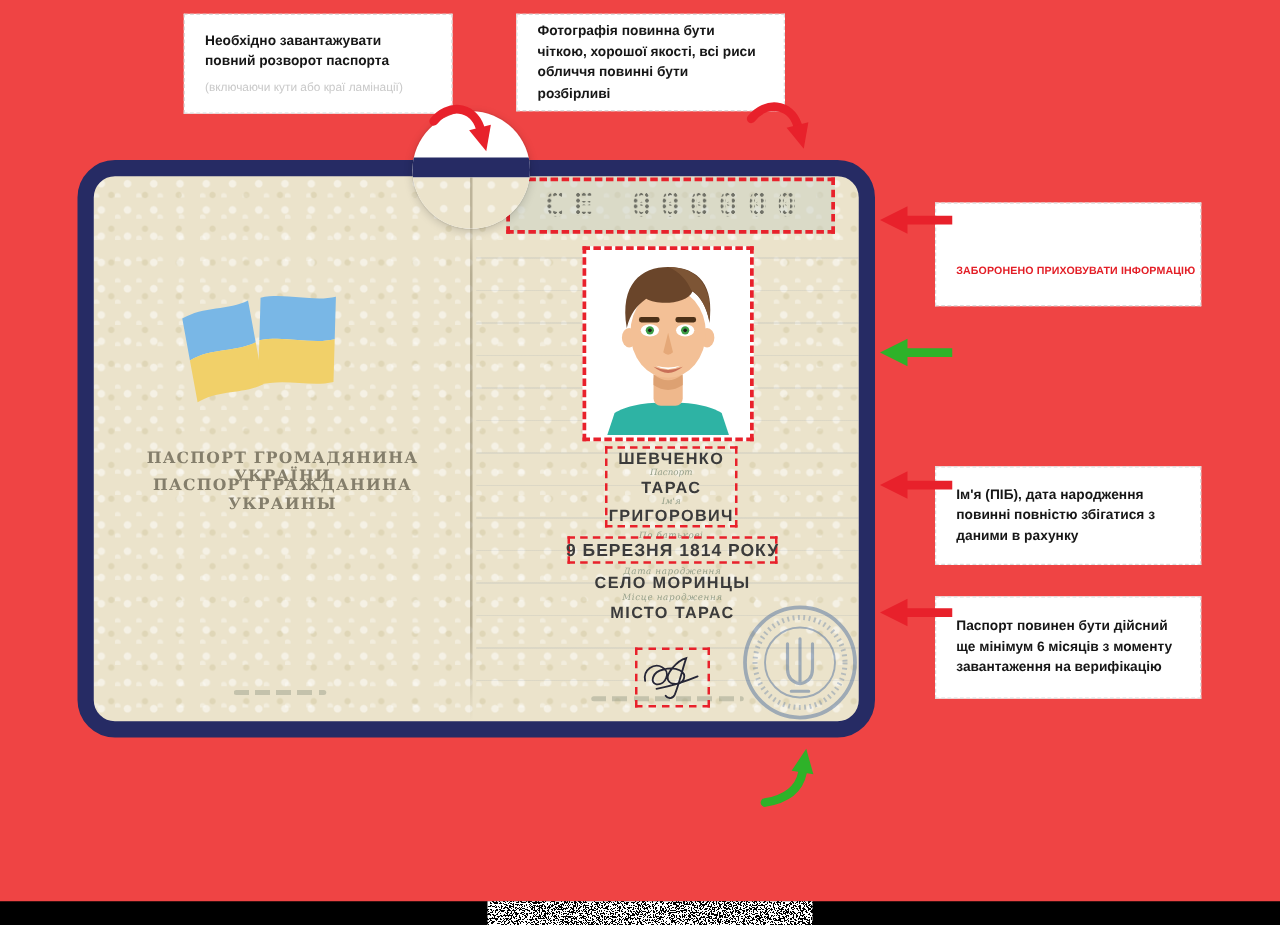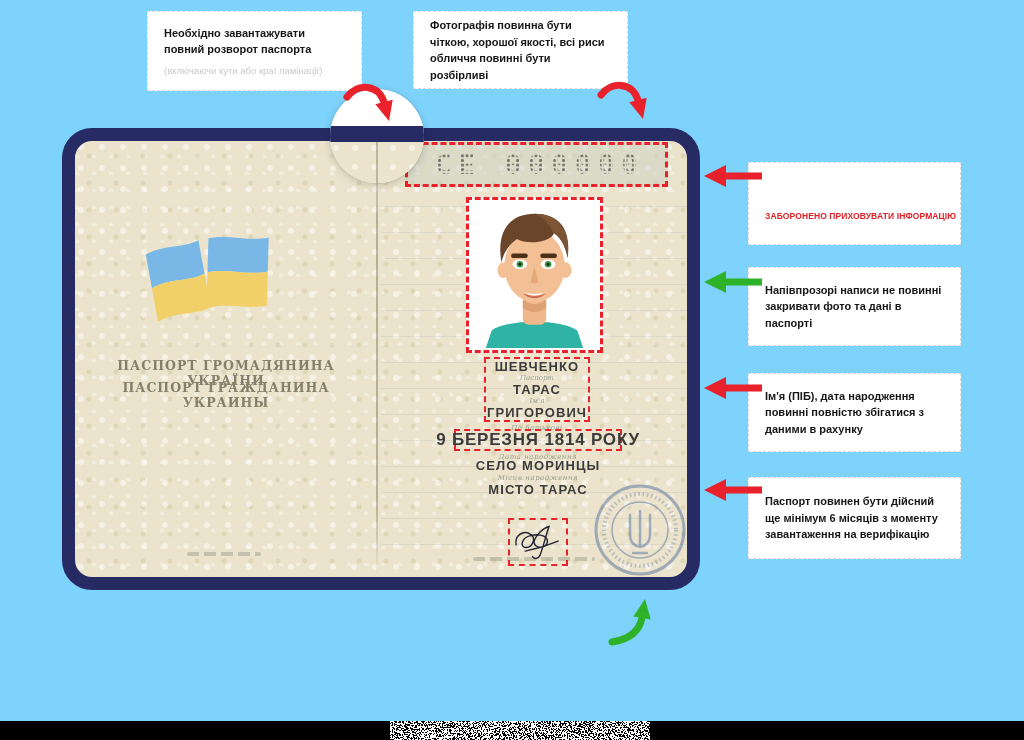--- a/index.html
+++ b/index.html
@@ -1,18 +1,18 @@
 <!DOCTYPE html>
 <html><head>
 <meta charset="utf-8">
 <style>
   * { margin:0; padding:0; box-sizing:border-box; }
   html,body { background:#fff; }
   body { font-family:"Liberation Sans", sans-serif; }
-  .canvas { position:relative; width:1024px; height:740px; background:#7dd3fc; overflow:hidden; }
+  .canvas { position:relative; width:1024px; height:740px; background:#ef4444; overflow:hidden; }
 
   
   .note {
     position:absolute; background:#ffffff;
     border:1px dashed #dcdcdc;
     display:flex; flex-direction:column; justify-content:center;
     padding:10px 16px; z-index:2;
   }
   .note-text { font-size:11px; font-weight:bold; color:#161616; line-height:1.5; }
   .note-sub { font-size:9.5px; color:#c9c9c9; margin-top:6px; line-height:1.4; }
@@ -90,21 +90,21 @@
     font-family:"DejaVu Serif", serif; font-style:italic;
     font-size:7px; color:#96a08a; letter-spacing:0.5px; white-space:nowrap; }
 
   .name-box { left:409px; top:216px; width:106px; height:65px;
     display:flex; flex-direction:column; justify-content:center; align-items:center; }
   .name-box .nm { font-size:13px; font-weight:600; color:#3b3b3b; letter-spacing:1.1px; line-height:15px; white-space:nowrap; }
   .name-box .lb { font-family:"DejaVu Serif", serif; font-style:italic; font-size:7px; color:#96a08a; line-height:8px; }
 
   .date-box { left:379px; top:288px; width:168px; height:22px;
     display:flex; align-items:center; justify-content:center; }
-  .date-box .nm { font-size:17px; font-weight:600; color:#3b3b3b; letter-spacing:0.8px; white-space:nowrap; }
+  .date-box .nm { font-size:14px; font-weight:600; color:#3b3b3b; letter-spacing:0.8px; white-space:nowrap; }
 
   .stamp-wrap { left:518px; top:342px; opacity:0.5; }
   .sig-box { left:433px; top:377px; width:60px; height:48px; z-index:2;
     display:flex; align-items:center; justify-content:center; }
 
   .blur-caption {
     position:absolute; height:4px; border-radius:2px; opacity:0.55;
     background:repeating-linear-gradient(90deg, rgba(125,135,115,0.65) 0 12px, rgba(125,135,115,0) 12px 17px);
     filter:blur(0.4px);
   }
@@ -134,23 +134,20 @@
   <div class="note note-tl">
     <div class="note-text">Необхідно завантажувати повний розворот паспорта</div>
     <div class="note-sub">(включаючи кути або краї ламінації)</div>
   </div>
   <div class="note note-tr">
     <div class="note-text">Фотографія повинна бути чіткою, хорошої якості, всі риси обличчя повинні бути розбірливі</div>
   </div>
 
   <div class="note note-r0">
     <div class="note-warning">ЗАБОРОНЕНО ПРИХОВУВАТИ ІНФОРМАЦІЮ</div>
-  </div>
-  <div class="note note-r1">
-    <div class="note-text">Напівпрозорі написи не повинні закривати фото та дані в паспорті</div>
   </div>
   <div class="note note-r2">
     <div class="note-text">Ім'я (ПІБ), дата народження повинні повністю збігатися з даними в рахунку</div>
   </div>
   <div class="note note-r3">
     <div class="note-text">Паспорт повинен бути дійсний ще мінімум 6 місяців з моменту завантаження на верифікацію</div>
   </div>
 
 
   <svg class="arrow a-left1" width="58" height="28">

